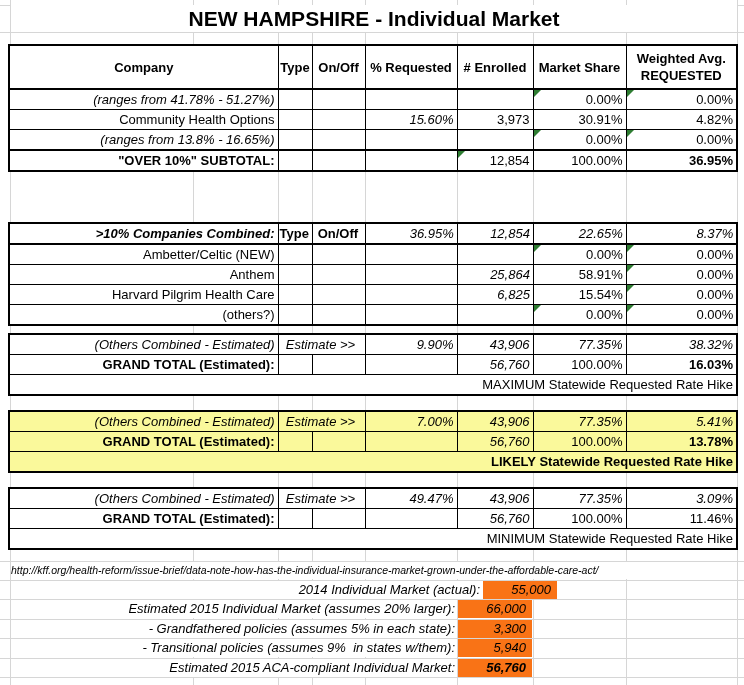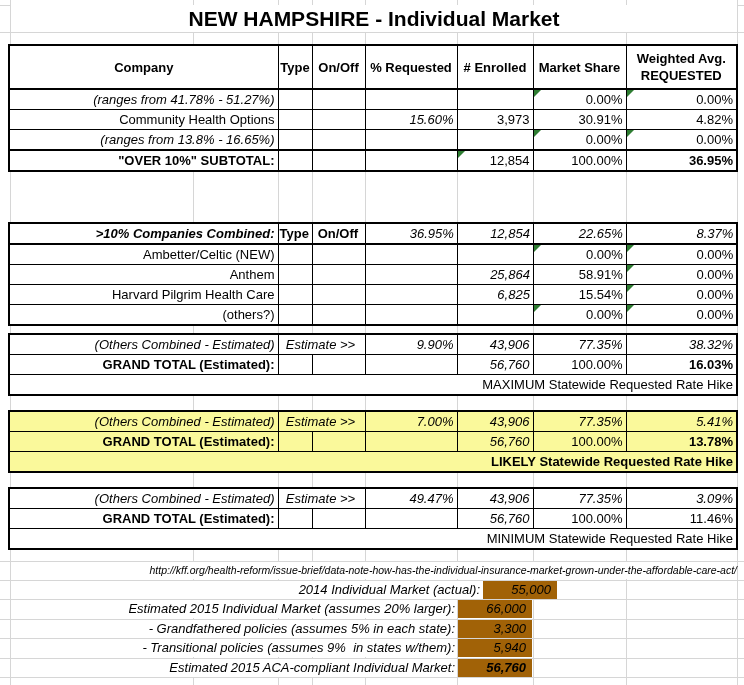--- a/index.html
+++ b/index.html
@@ -43,30 +43,30 @@
 
   
   .tri{
     position:absolute;top:0;left:0;width:0;height:0;
     border-top:7px solid #2E7D32;border-right:7px solid transparent;
   }
 
   
   #url-row{
     position:absolute;left:11px;top:562px;width:726px;height:17px;line-height:17px;
-    background:#fff;text-align:right;font-style:italic;font-size:10.5px;z-index:2;
+    background:#fff;text-align:left;font-style:italic;font-size:10.5px;z-index:2;
   }
   .fn-row{position:absolute;left:0;height:18px;line-height:18px;z-index:2;width:744px;}
   .fn-label{
     position:absolute;left:95px;width:362px;height:18px;background:#fff;
     text-align:right;font-style:italic;font-size:13px;padding-right:2px;
     box-sizing:border-box;white-space:pre;
   }
   .fn-value{
-    position:absolute;left:458px;width:74px;height:18px;background:#a16207;
+    position:absolute;left:458px;width:74px;height:18px;background:#f97316;
     text-align:right;font-style:italic;font-size:13px;padding-right:6px;
     box-sizing:border-box;
   }
 </style>
 </head>
 <body>
 
 <div id="sheet">
 
   <div class="vgrid" style="left:10px"></div>

